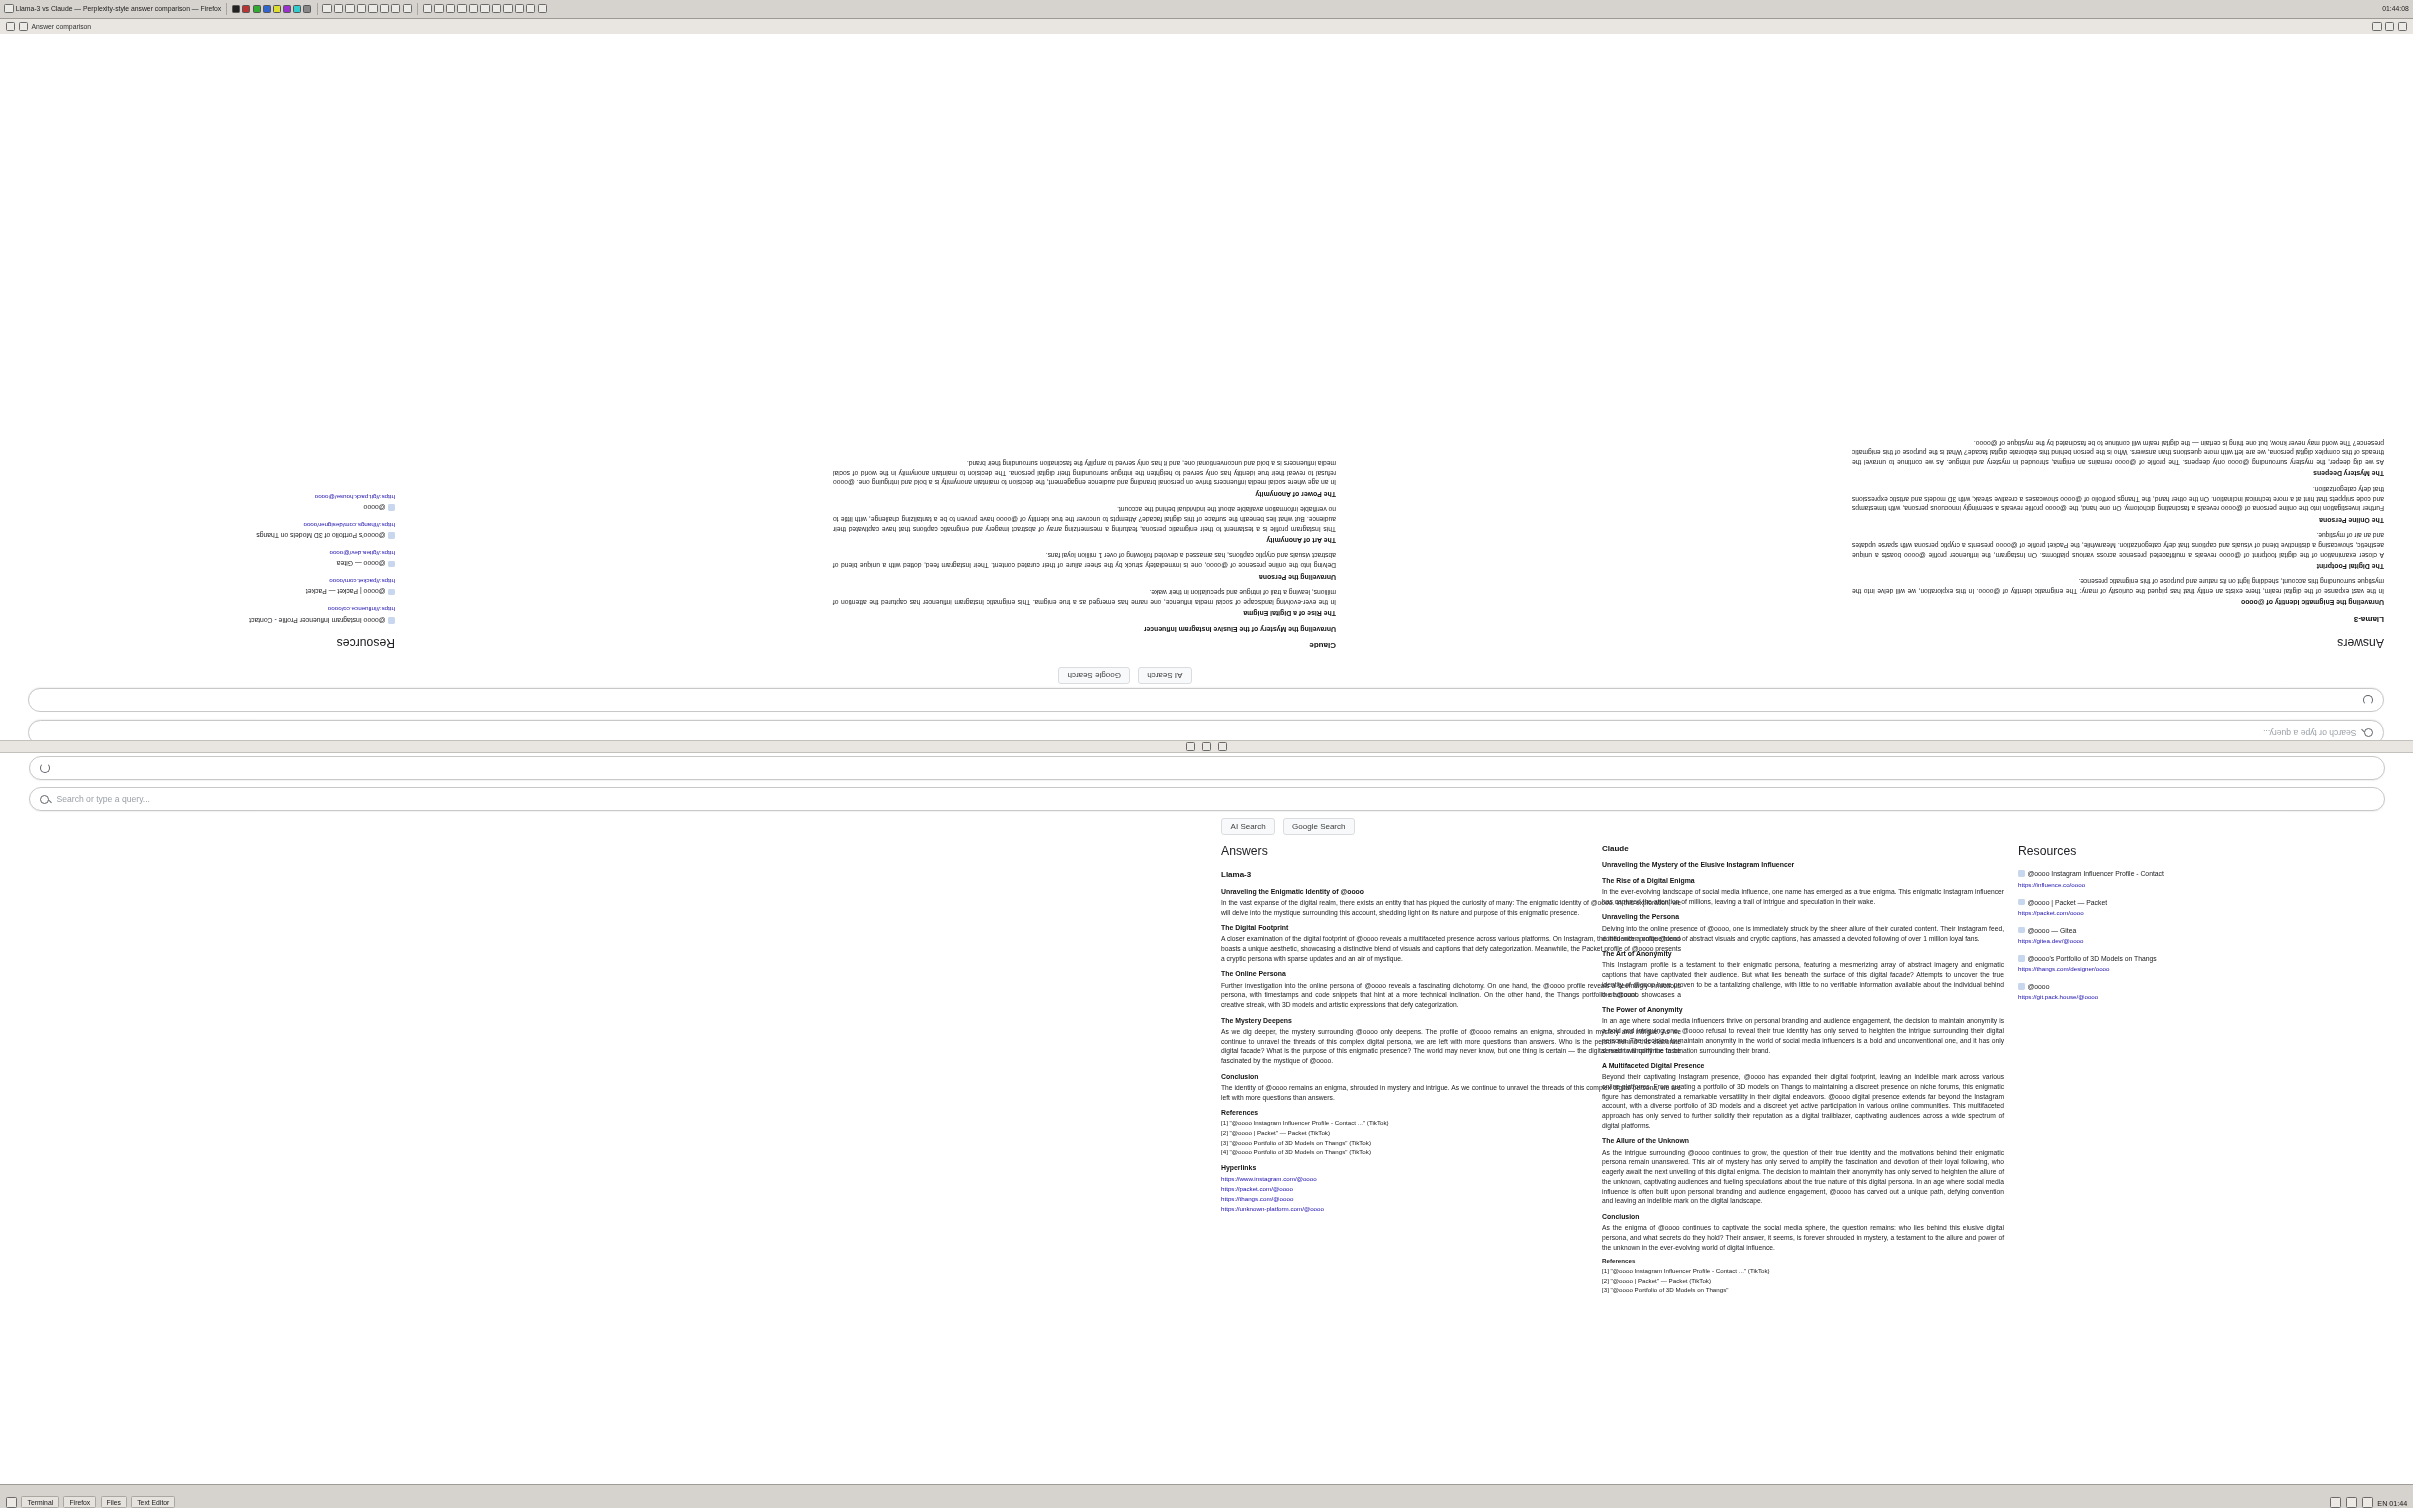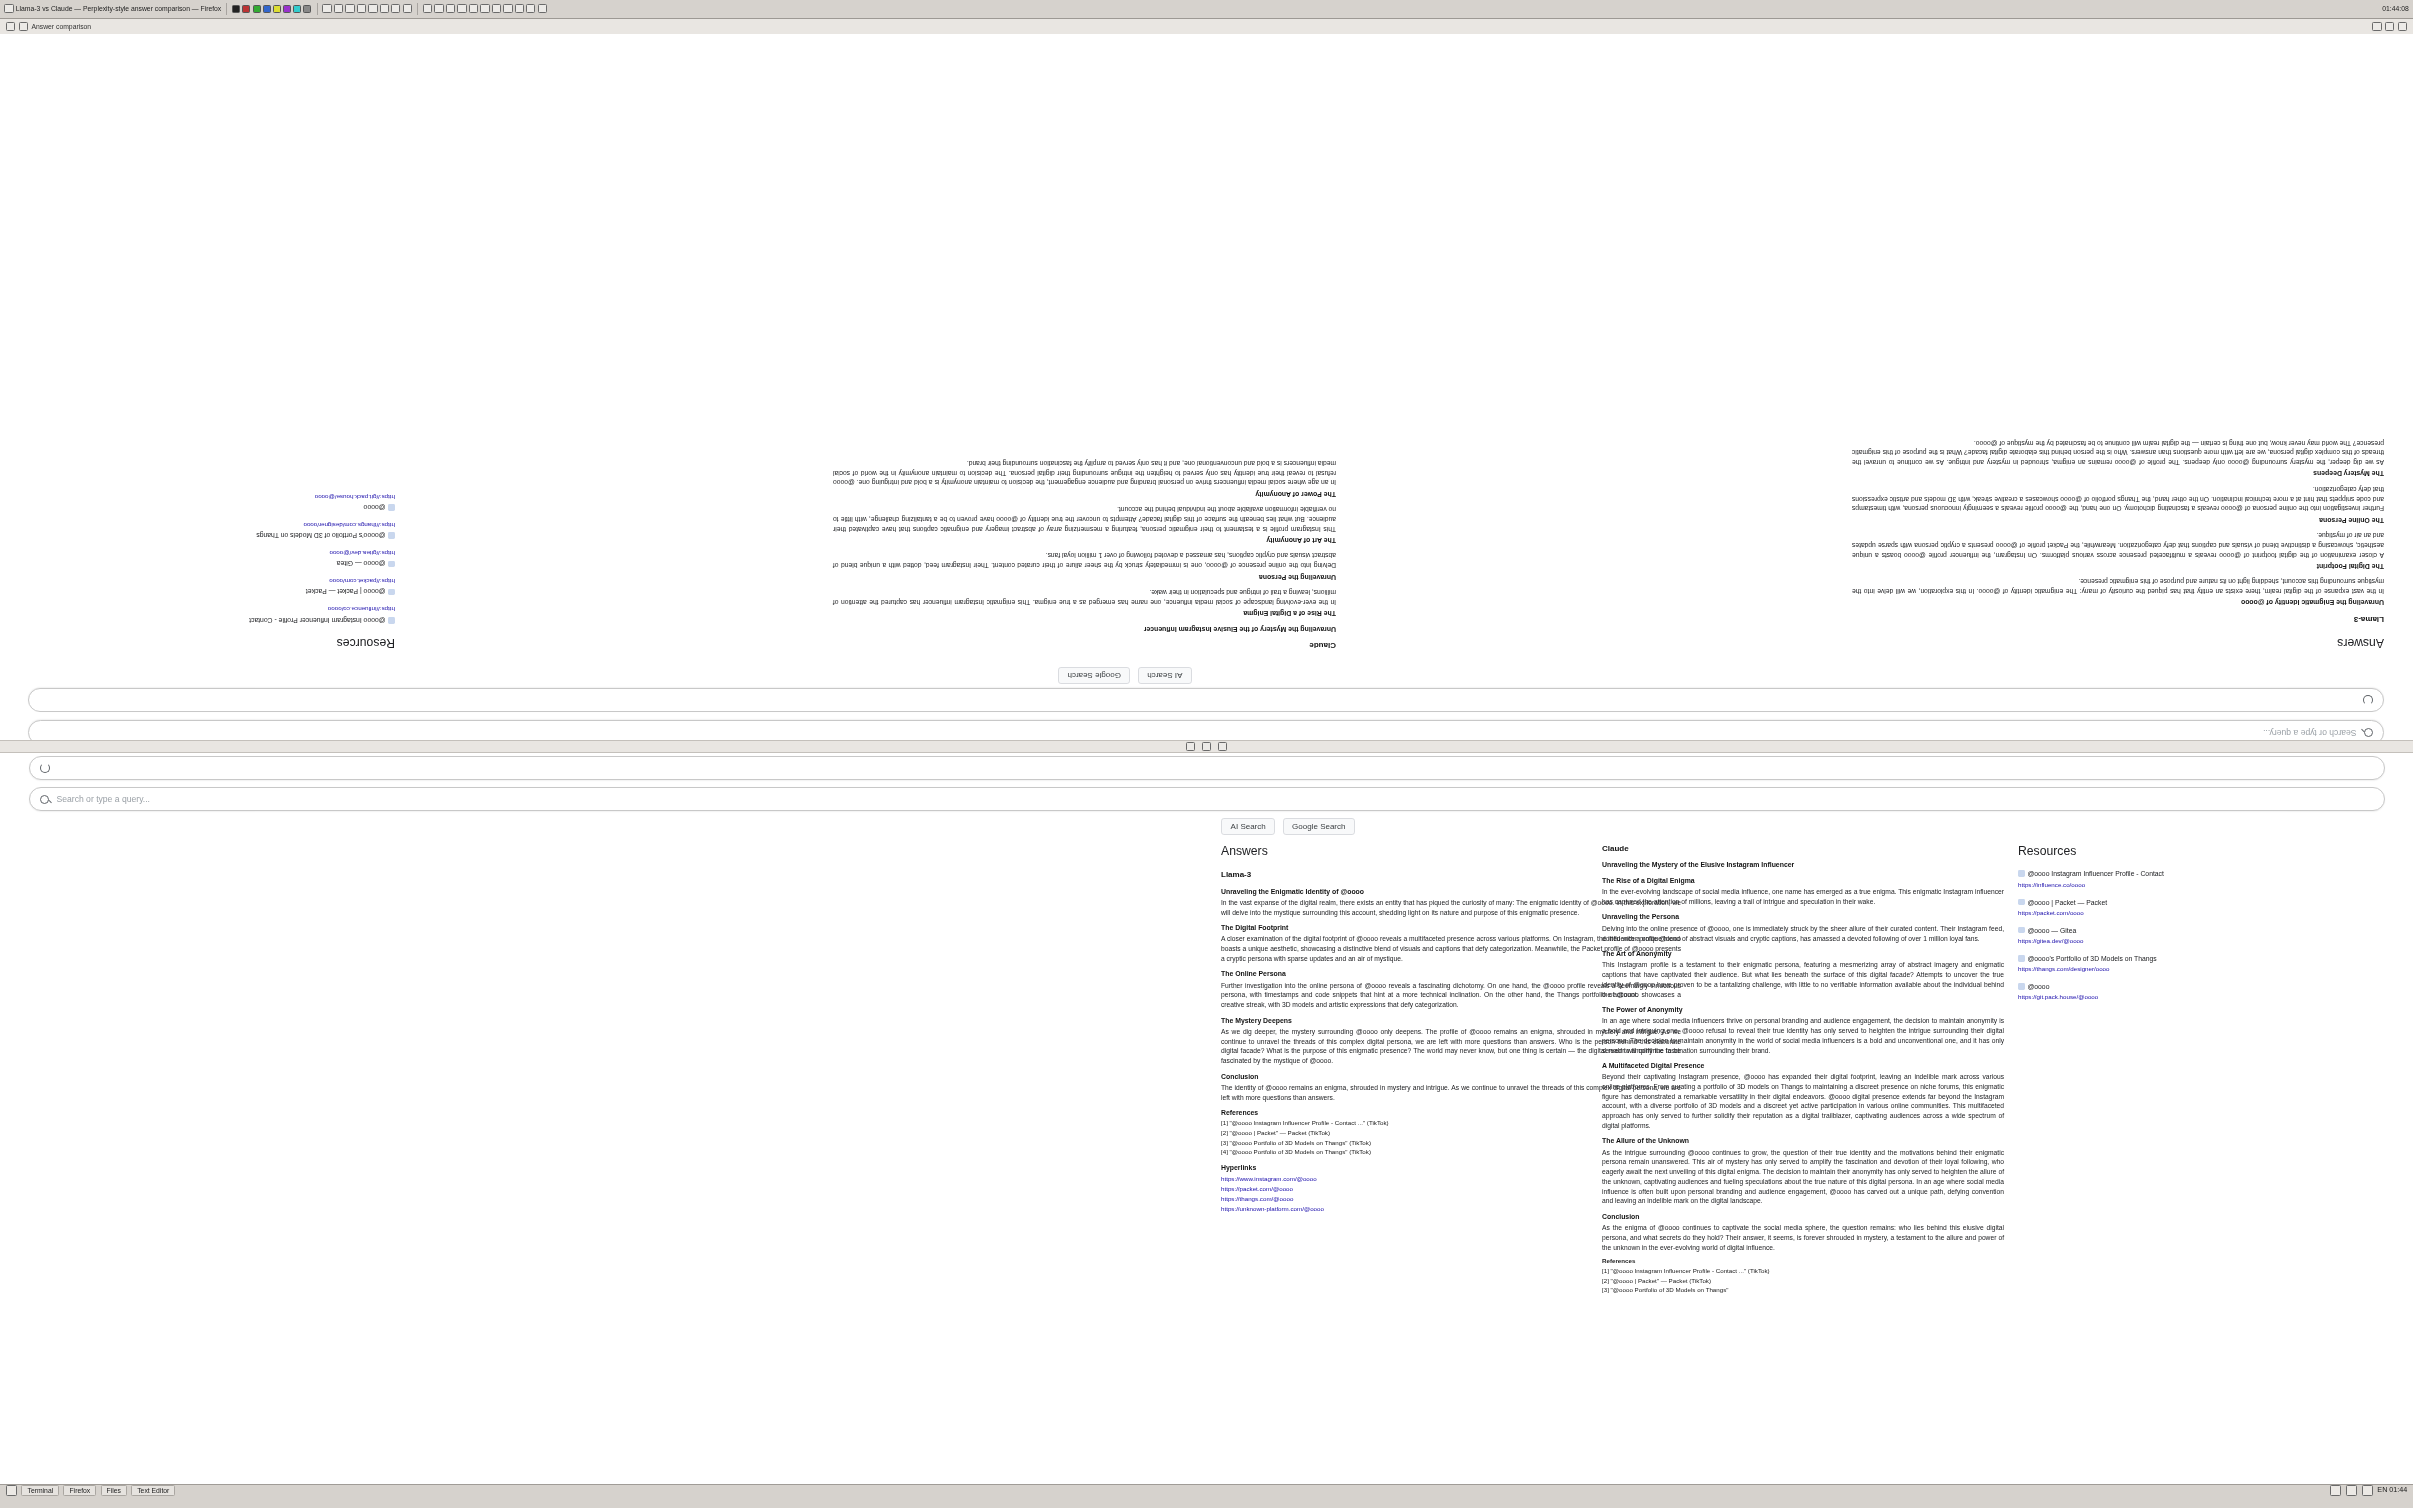--- a/index.html
+++ b/index.html
@@ -99,21 +99,21 @@
     position: absolute; top: 740px; left: 0; width: 2413px; height: 13px;
     background: #e9e6e2; border-top: 0.7px solid #c4c0bb; border-bottom: 0.7px solid #c4c0bb;
     display: flex; align-items: center; justify-content: center; gap: 6.5px;
     font-size: 6.5px; color: #333;
   }
 
   
   .taskbar {
     position: absolute; bottom: 0; left: 0; width: 2413px; height: 24.4px;
     background: #d6d2cd; border-top: 0.7px solid #a09c97;
-    display: flex; align-items: flex-start; gap: 4.3px; padding: 0 5.7px;
+    display: flex; align-items: flex-end; gap: 4.3px; padding: 0 5.7px;
     font-size: 7.2px; color: #1a1a1a;
   }
   .taskbar .spacer { flex: 1; }
   .tb-ic { width: 11.5px; height: 11.5px; border: 0.7px solid #6a6a6a; background: #ece9e5; border-radius: 1.4px; }
   .tb-item { padding: 1.4px 5px; border: 0.7px solid #aaa6a1; background: #e6e3df; border-radius: 1.4px; font-size: 6.8px; }
 </style>
 </head>
 <body>
 
 <div class="screen">

